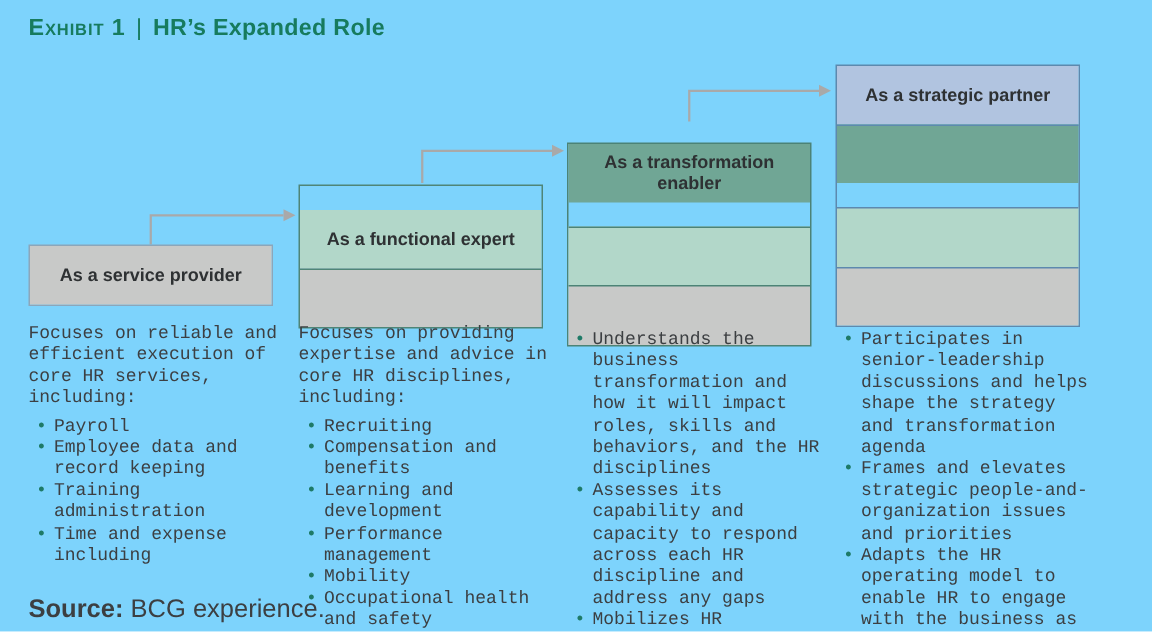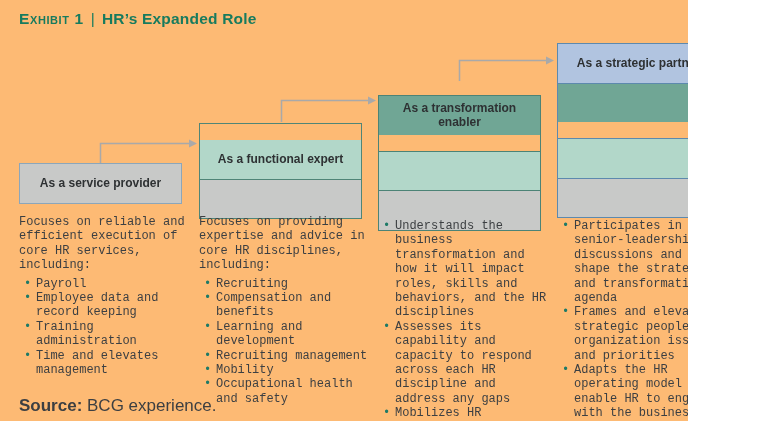--- a/index.html
+++ b/index.html
@@ -1,18 +1,18 @@
 <!DOCTYPE html>
 <html><head>
 <meta charset="utf-8">
 <style>
   html,body{margin:0;padding:0;background:#ffffff;}
   .canvas{
-    position:relative;width:688px;height:421px;
-    background:#fdba74;overflow:hidden;
+    position:relative;width:768px;height:421px;
+    background:#7dd3fc;overflow:hidden;
     font-family:"Liberation Sans",sans-serif;
   }
   
   .title{position:absolute;left:19px;top:10px;font-size:15.5px;font-weight:bold;
          color:#177b5e;letter-spacing:.2px;}
   .t-exhibit{font-variant:small-caps;letter-spacing:.6px;}
   .t-sep{margin:0 7px;font-weight:400;color:#177b5e;}
   
   .step{position:absolute;box-sizing:border-box;width:163px;border:1.5px solid var(--bc);}
   .tier{height:38.5px;}
@@ -85,31 +85,31 @@
     <div class="tier f-lg"></div>
     <div class="tier f-gray"></div>
   </div>
 
   <div class="col c1">
     <p>Focuses on reliable and efficient execution of core HR services, including:</p>
     <ul>
       <li>Payroll</li>
       <li>Employee data and record keeping</li>
       <li>Training administration</li>
-      <li>Time and elevates management</li>
+      <li>Time and expense including</li>
     </ul>
   </div>
 
   <div class="col c2">
     <p>Focuses on providing expertise and advice in core HR disciplines, including:</p>
     <ul>
       <li>Recruiting</li>
       <li>Compensation and benefits</li>
       <li>Learning and development</li>
-      <li>Recruiting management</li>
+      <li>Performance management</li>
       <li>Mobility</li>
       <li>Occupational health and safety</li>
     </ul>
   </div>
 
   <div class="col c3">
     <ul>
       <li>Understands the business transformation and how it will impact roles, skills and behaviors, and the HR disciplines</li>
       <li>Assesses its capability and capacity to respond across each HR discipline and address any gaps</li>
       <li>Mobilizes HR resources and resources in an agile mode to enable the transformation</li>

